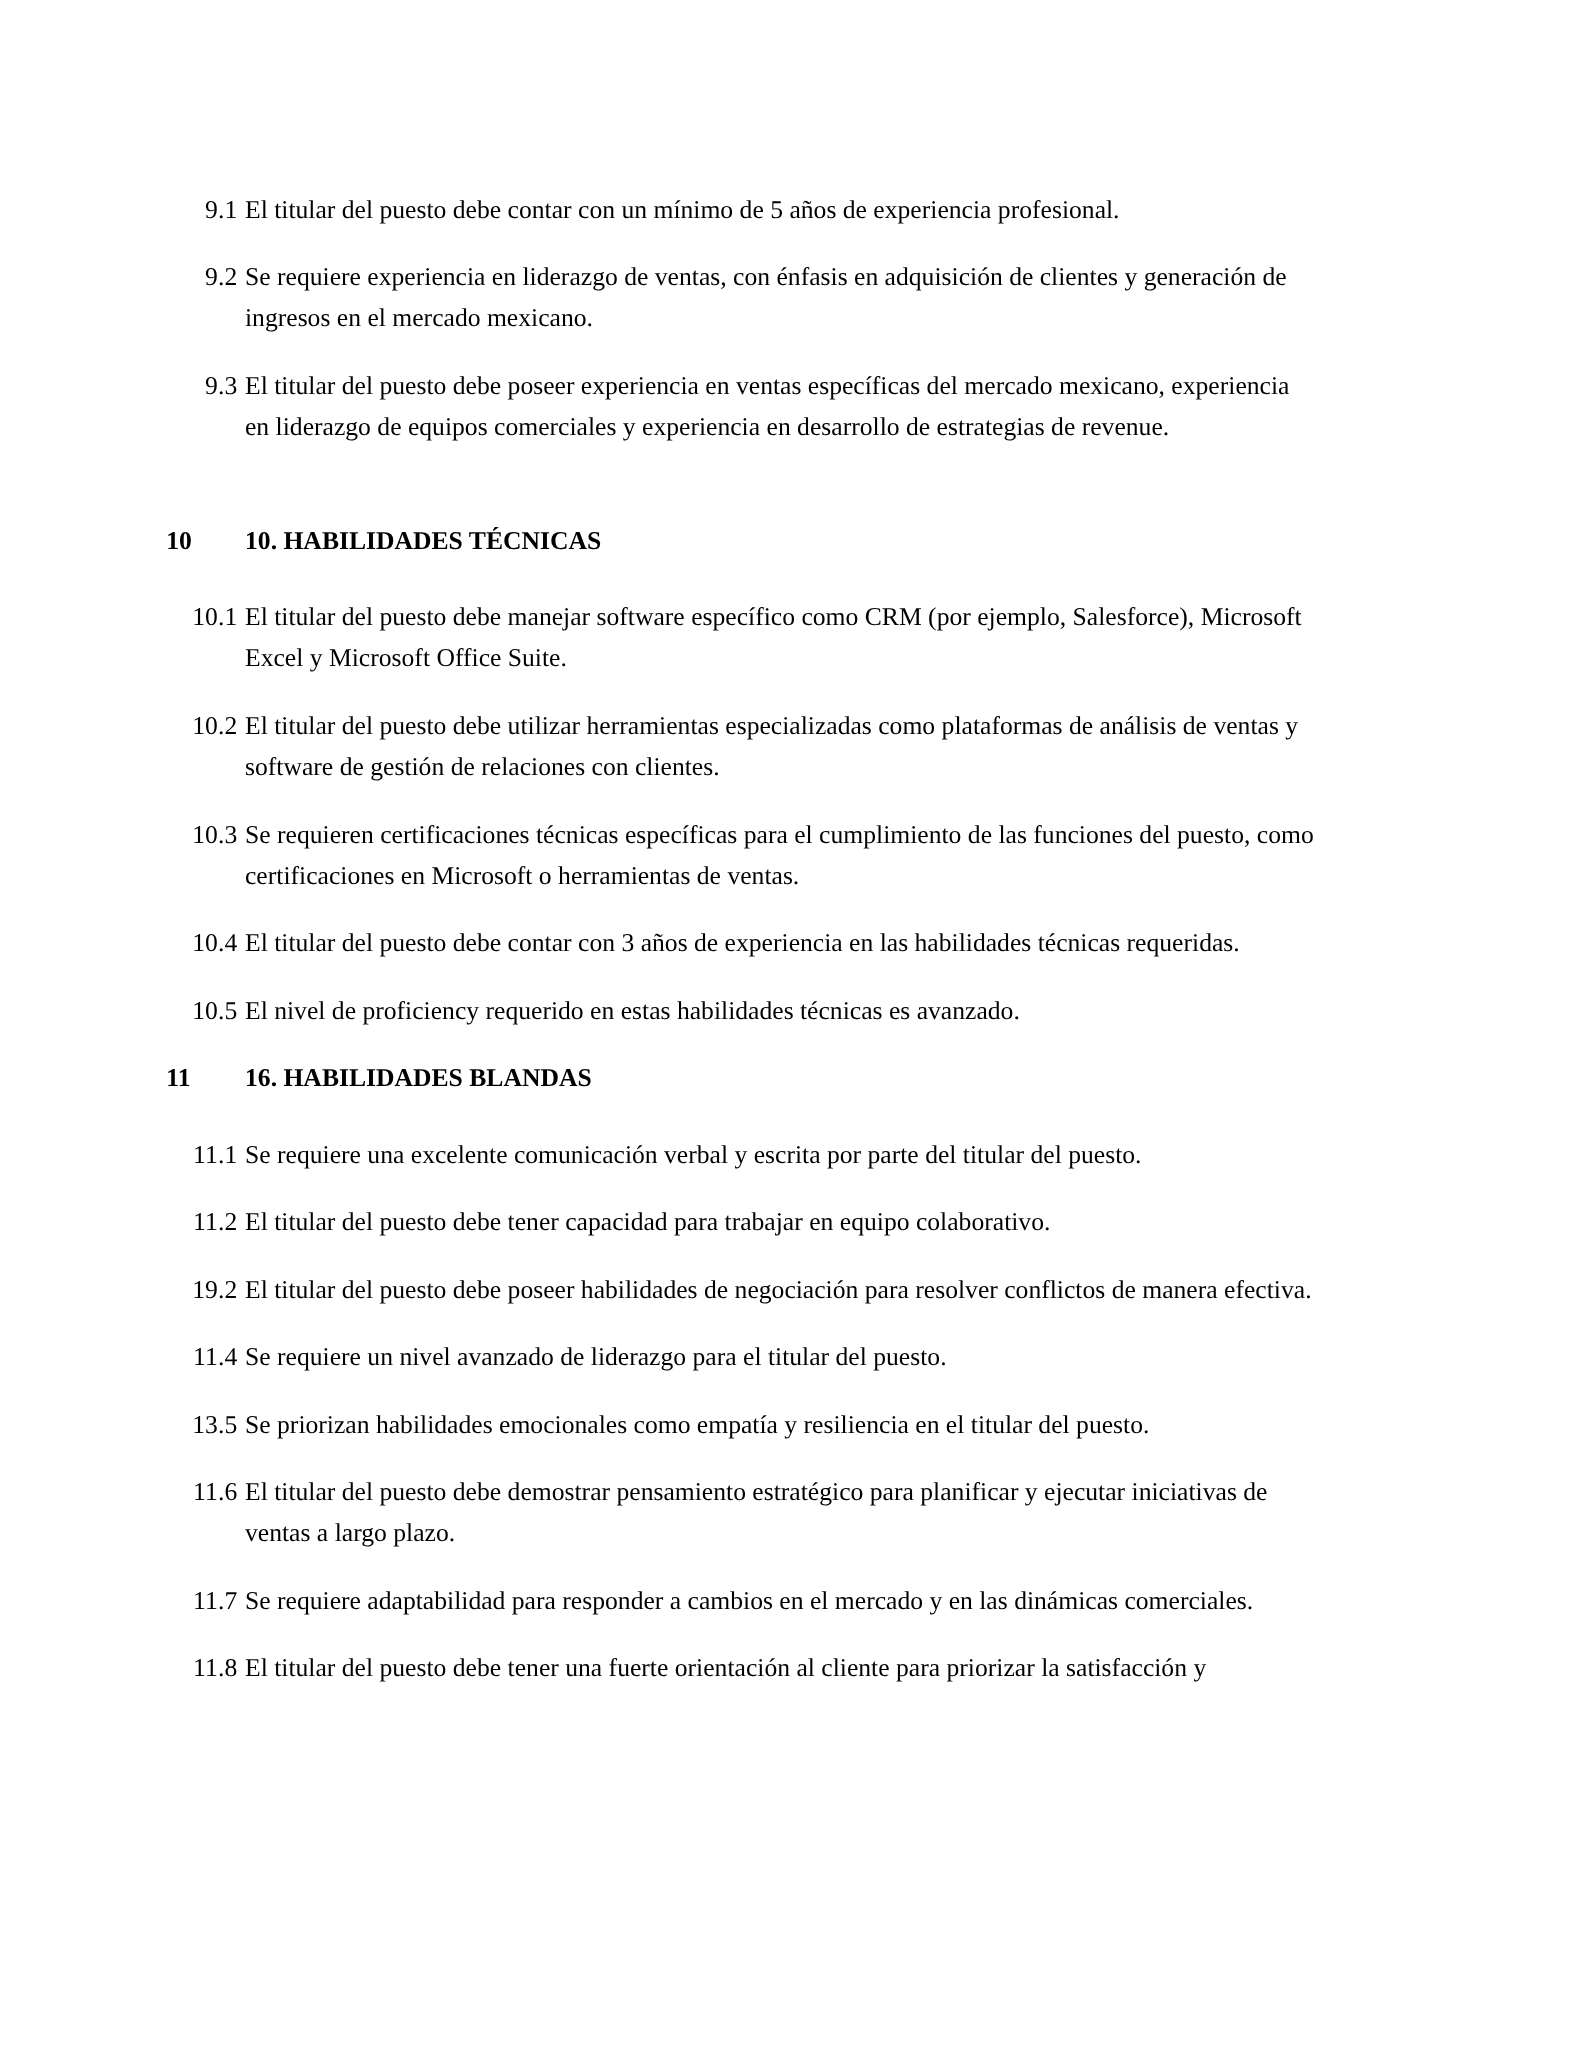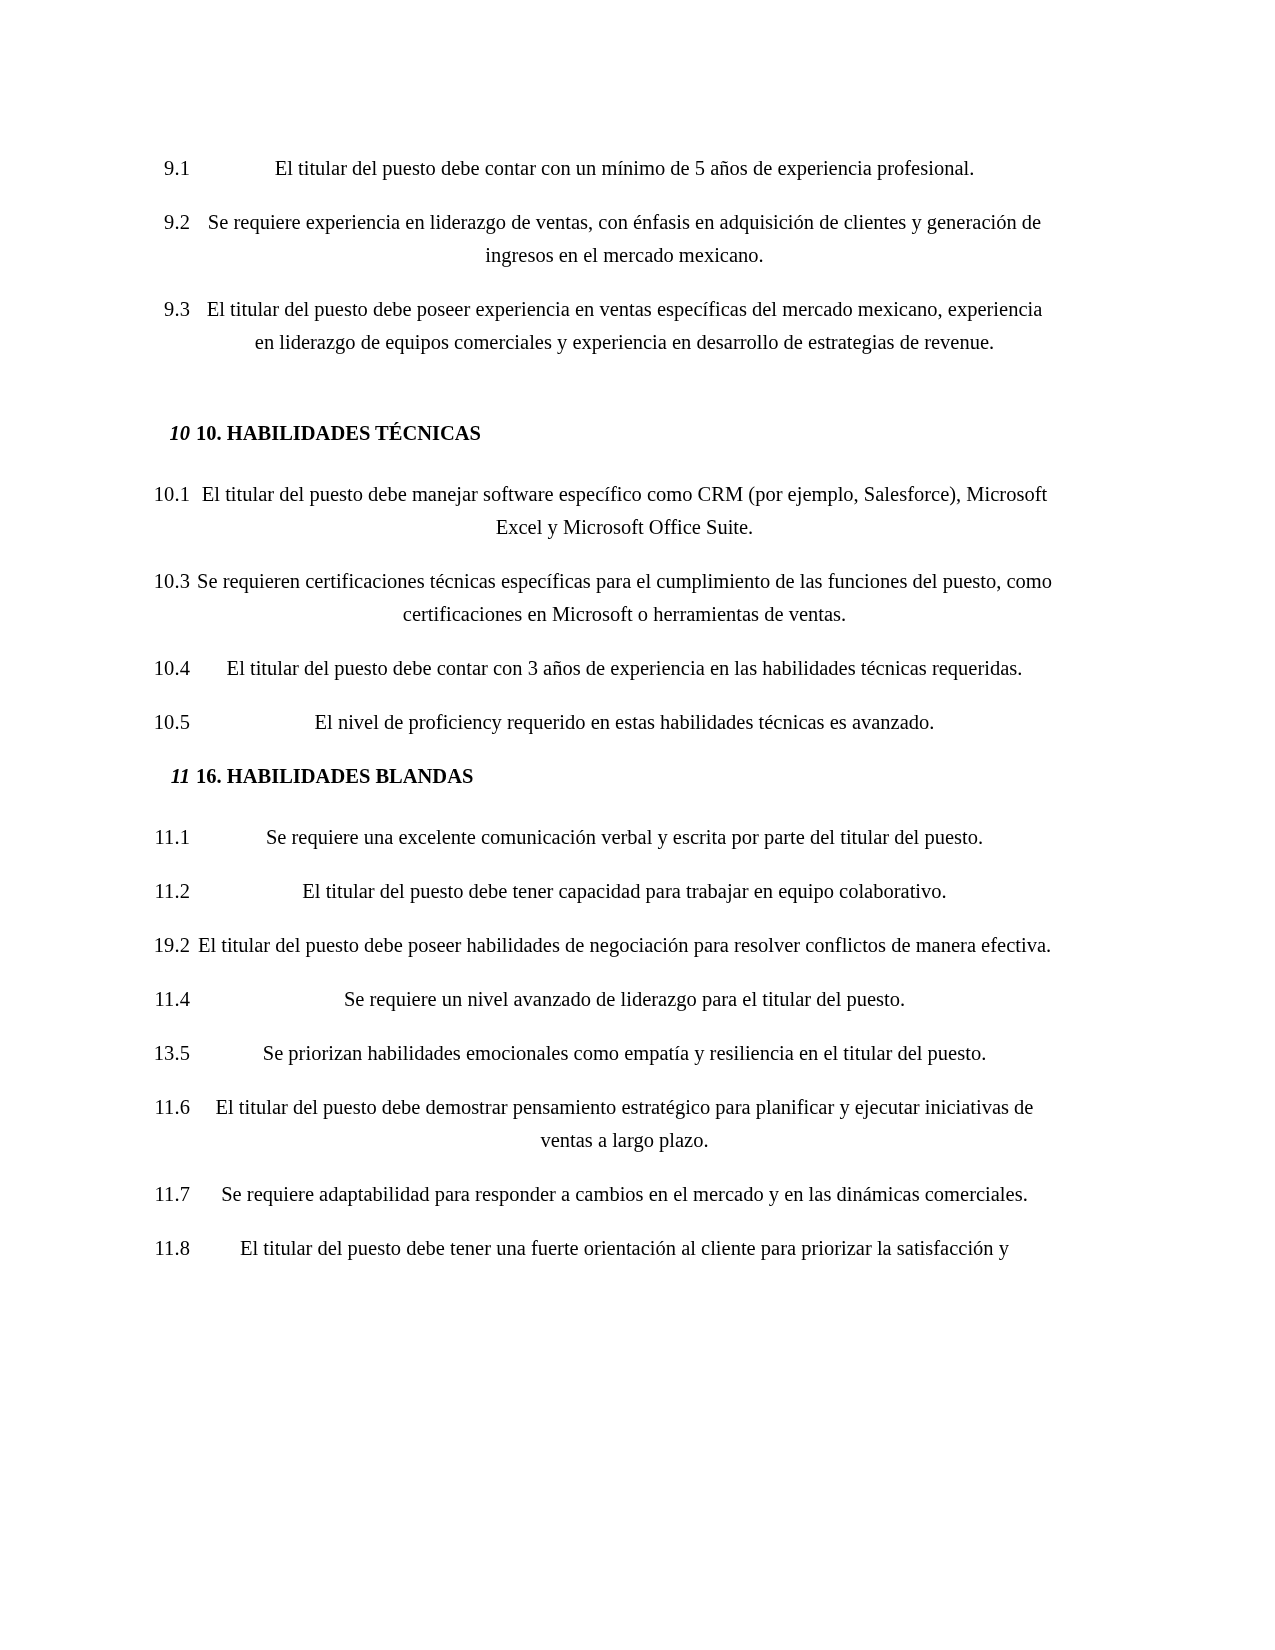--- a/index.html
+++ b/index.html
@@ -43,40 +43,39 @@
     line-height: 33px;
     letter-spacing: 0.1px;
     white-space: nowrap;
   }
 
   .clause-text {
     flex: 1 1 auto;
     padding-left: 6px;
     font-size: 20.5px;
     line-height: 33px;
-    text-align: center;
+    text-align: left;
     max-width: 858px;
   }
 
   
   .heading {
     display: flex;
     align-items: flex-start;
     margin-bottom: 28px;
   }
 
   .heading-num {
     flex: 0 0 57px;
     width: 57px;
-    text-align: right;
+    text-align: left;
     font-size: 20.5px;
     line-height: 33px;
     font-weight: bold;
     white-space: nowrap;
-    font-style: italic;
   }
 
   .heading-text {
     flex: 1 1 auto;
     padding-left: 6px;
     font-size: 20.5px;
     line-height: 33px;
     font-weight: bold;
   }
 
@@ -101,20 +100,24 @@
         <div class="clause-num">9.3</div>
         <div class="clause-text">El titular del puesto debe poseer experiencia en ventas específicas del mercado mexicano, experiencia en liderazgo de equipos comerciales y experiencia en desarrollo de estrategias de revenue.</div>
       </div>
       <div class="heading first-heading">
         <div class="heading-num">10</div>
         <div class="heading-text">10. HABILIDADES TÉCNICAS</div>
       </div>
       <div class="clause">
         <div class="clause-num">10.1</div>
         <div class="clause-text">El titular del puesto debe manejar software específico como CRM (por ejemplo, Salesforce), Microsoft Excel y Microsoft Office Suite.</div>
+      </div>
+      <div class="clause">
+        <div class="clause-num">10.2</div>
+        <div class="clause-text">El titular del puesto debe utilizar herramientas especializadas como plataformas de análisis de ventas y software de gestión de relaciones con clientes.</div>
       </div>
       <div class="clause">
         <div class="clause-num">10.3</div>
         <div class="clause-text">Se requieren certificaciones técnicas específicas para el cumplimiento de las funciones del puesto, como certificaciones en Microsoft o herramientas de ventas.</div>
       </div>
       <div class="clause">
         <div class="clause-num">10.4</div>
         <div class="clause-text">El titular del puesto debe contar con 3 años de experiencia en las habilidades técnicas requeridas.</div>
       </div>
       <div class="clause">

